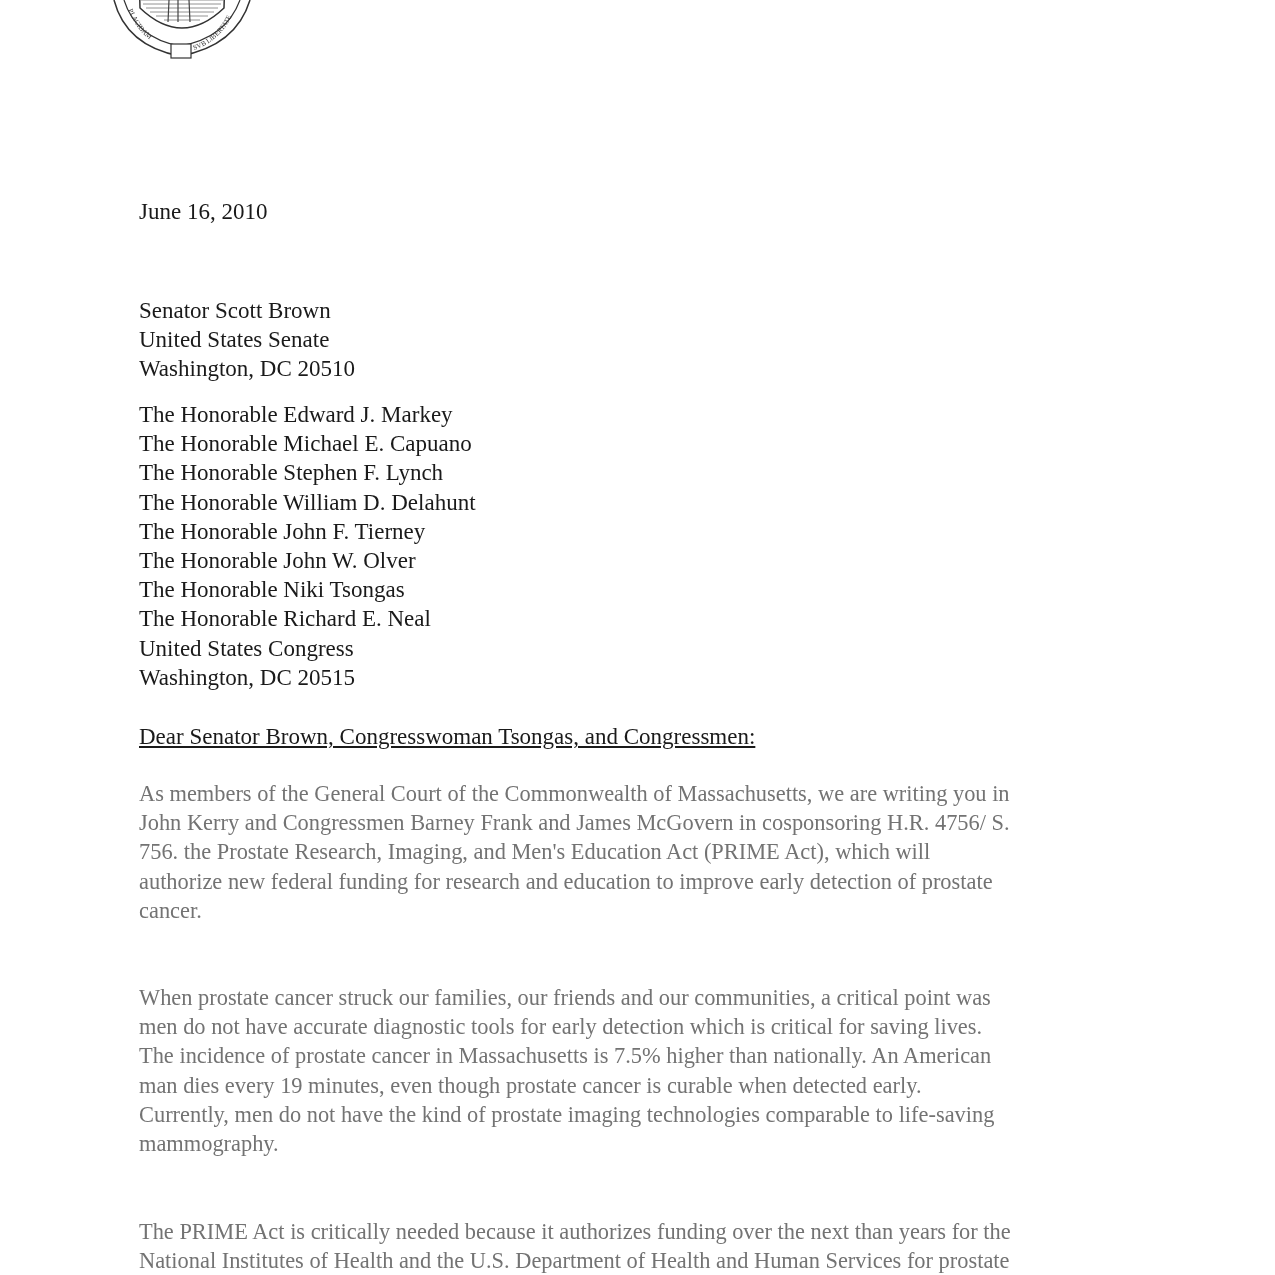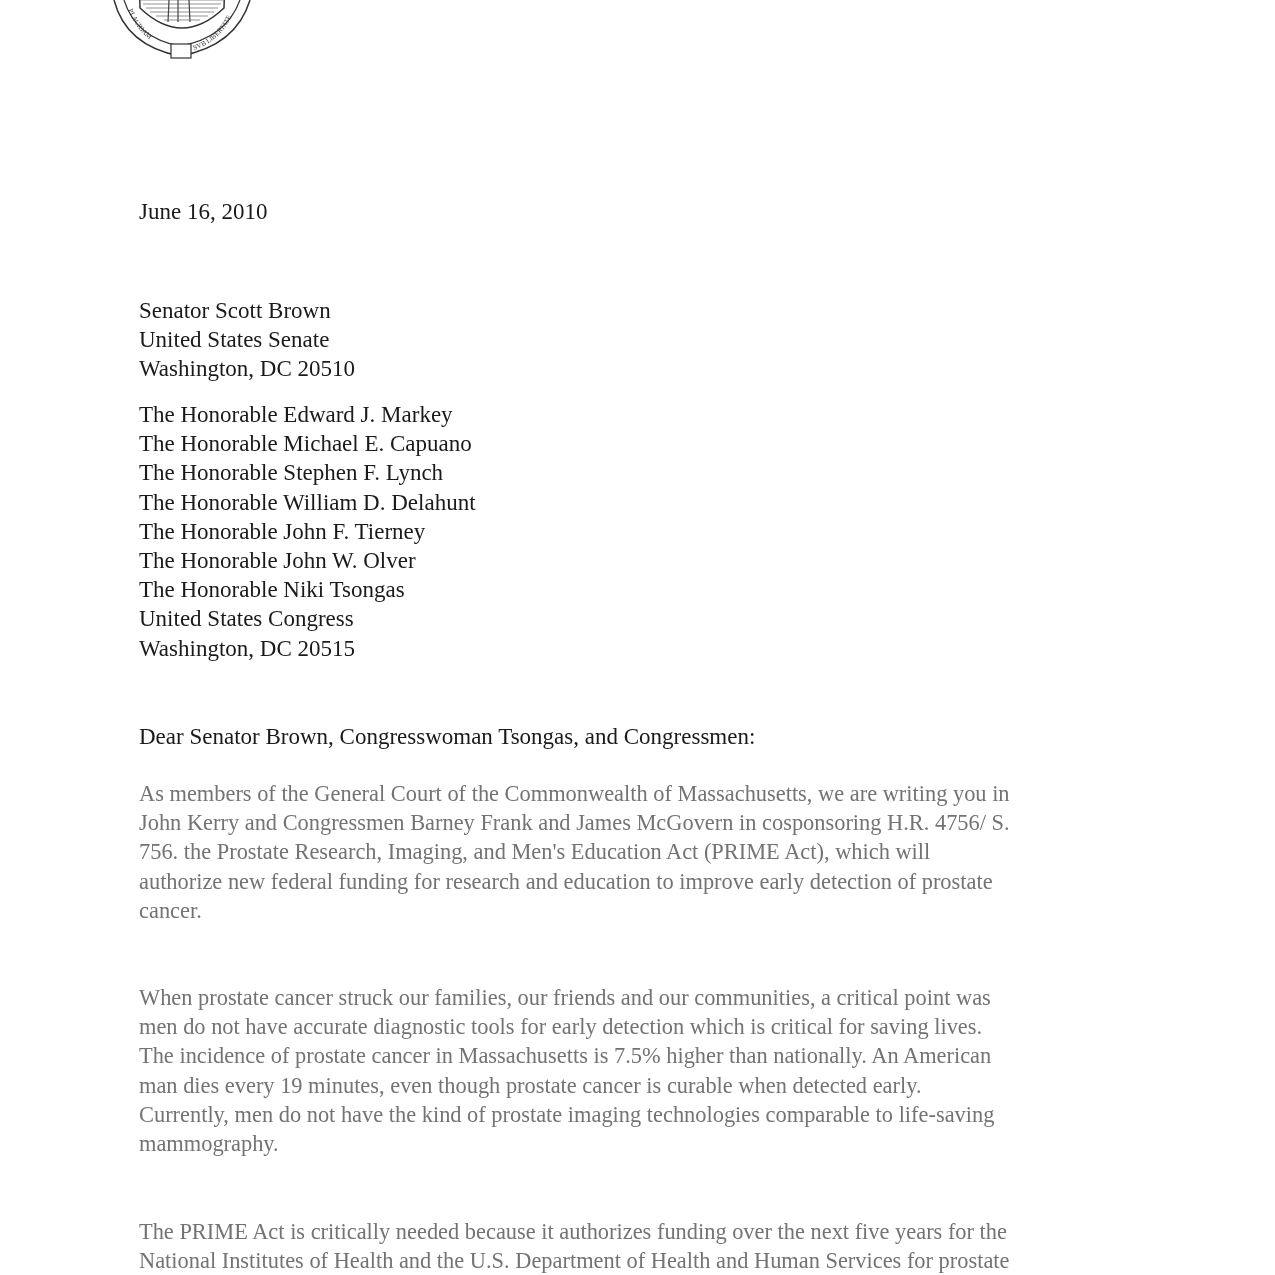--- a/index.html
+++ b/index.html
@@ -32,21 +32,21 @@
     .text-block {
       position: absolute;
       left: 139px;
       font-size: 23px;
       line-height: 29.2px;
       white-space: nowrap;
     }
     .date { top: 197px; }
     .addr1 { top: 296px; }
     .addr2 { top: 400px; }
-    .salutation { top: 722px; font-size: 23px; }
+    .salutation { top: 722px; font-size: 23px; text-decoration: underline; }
     .para {
       position: absolute;
       left: 139px;
       width: 995px;
       font-size: 22.4px;
       line-height: 29.2px;
       color: #737373;
     }
     .para .line { display: block; white-space: nowrap; }
     .p1 { top: 779px; }
@@ -98,20 +98,21 @@
   </div>
 
   <div class="text-block addr2">
     <span class="line">The Honorable Edward J. Markey</span>
     <span class="line">The Honorable Michael E. Capuano</span>
     <span class="line">The Honorable Stephen F. Lynch</span>
     <span class="line">The Honorable William D. Delahunt</span>
     <span class="line">The Honorable John F. Tierney</span>
     <span class="line">The Honorable John W. Olver</span>
     <span class="line">The Honorable Niki Tsongas</span>
+    <span class="line">The Honorable Richard E. Neal</span>
     <span class="line">United States Congress</span>
     <span class="line">Washington, DC 20515</span>
   </div>
 
   <div class="text-block salutation">Dear Senator Brown, Congresswoman Tsongas, and Congressmen:</div>
 
   <div class="para p1">
     <span class="line">As members of the General Court of the Commonwealth of Massachusetts, we are writing you in</span>
     <span class="line">John Kerry and Congressmen Barney Frank and James McGovern in cosponsoring H.R. 4756/ S.</span>
     <span class="line">756. the Prostate Research, Imaging, and Men's Education Act (PRIME Act), which will</span>
@@ -122,17 +123,17 @@
   <div class="para p2">
     <span class="line">When prostate cancer struck our families, our friends and our communities, a critical point was</span>
     <span class="line">men do not have accurate diagnostic tools for early detection which is critical for saving lives.</span>
     <span class="line">The incidence of prostate cancer in Massachusetts is 7.5% higher than nationally. An American</span>
     <span class="line">man dies every 19 minutes, even though prostate cancer is curable when detected early.</span>
     <span class="line">Currently, men do not have the kind of prostate imaging technologies comparable to life-saving</span>
     <span class="line">mammography.</span>
   </div>
 
   <div class="para p3">
-    <span class="line">The PRIME Act is critically needed because it authorizes funding over the next five years for the</span>
+    <span class="line">The PRIME Act is critically needed because it authorizes funding over the next than years for the</span>
     <span class="line">National Institutes of Health and the U.S. Department of Health and Human Services for prostate</span>
   </div>
 
 </div>
 
 </body></html>

